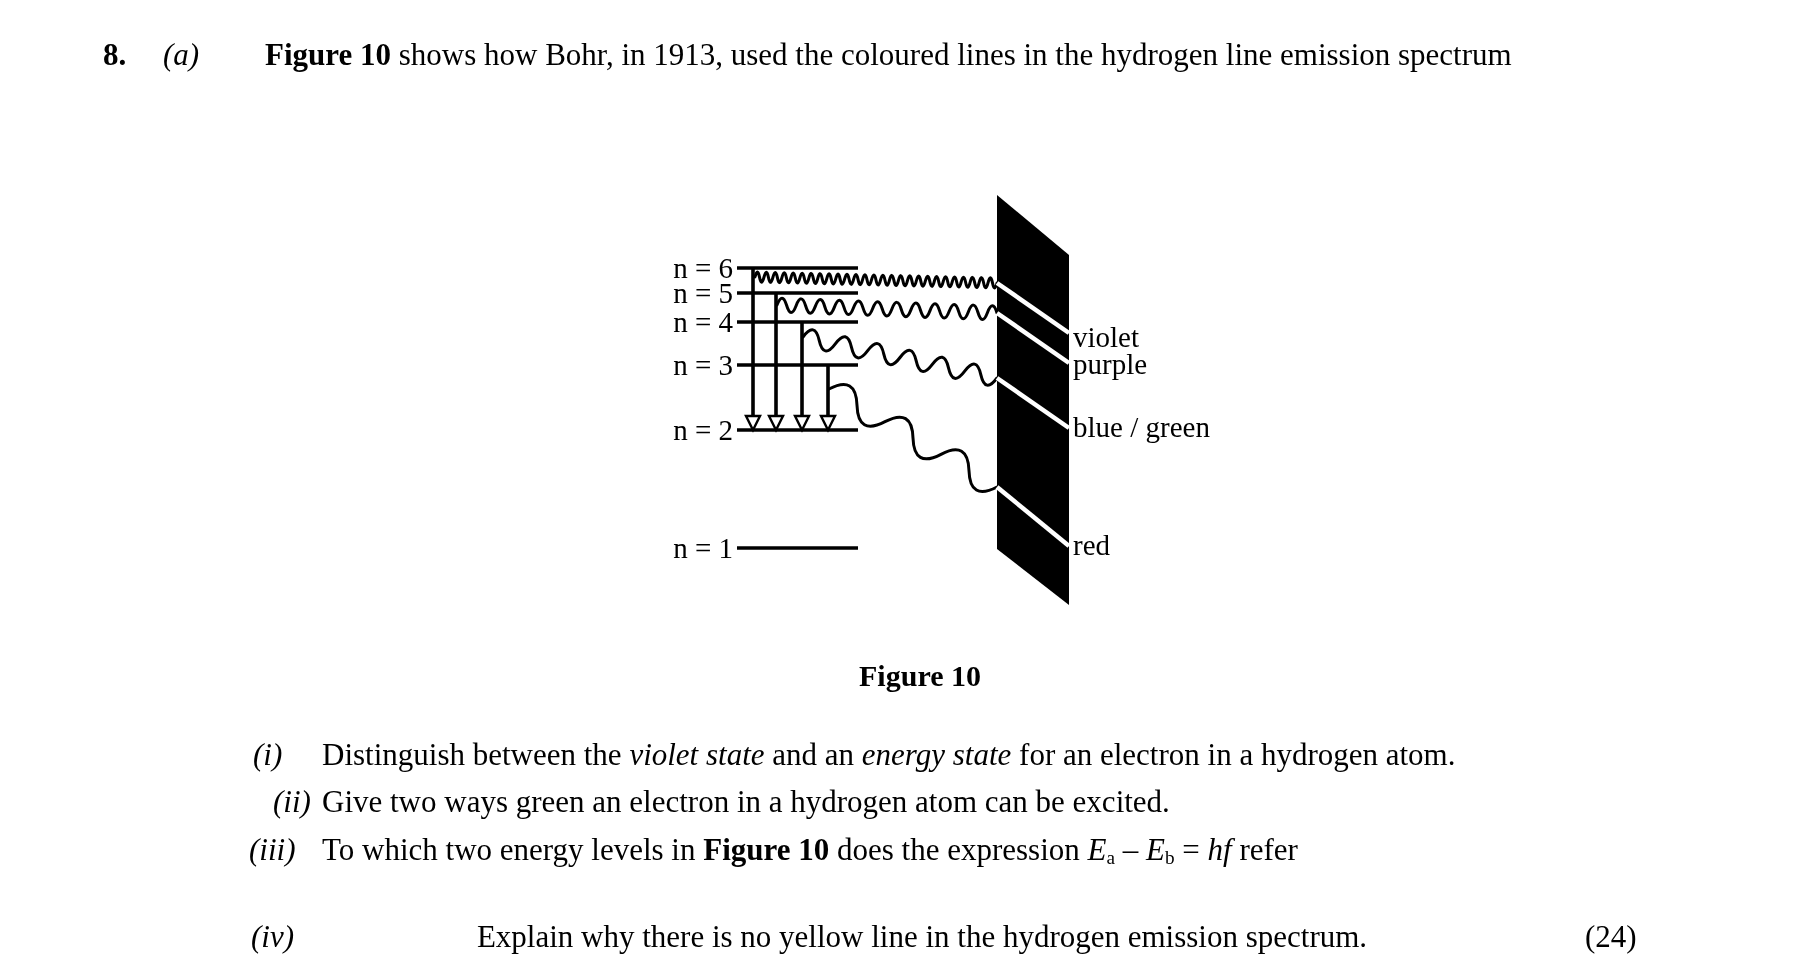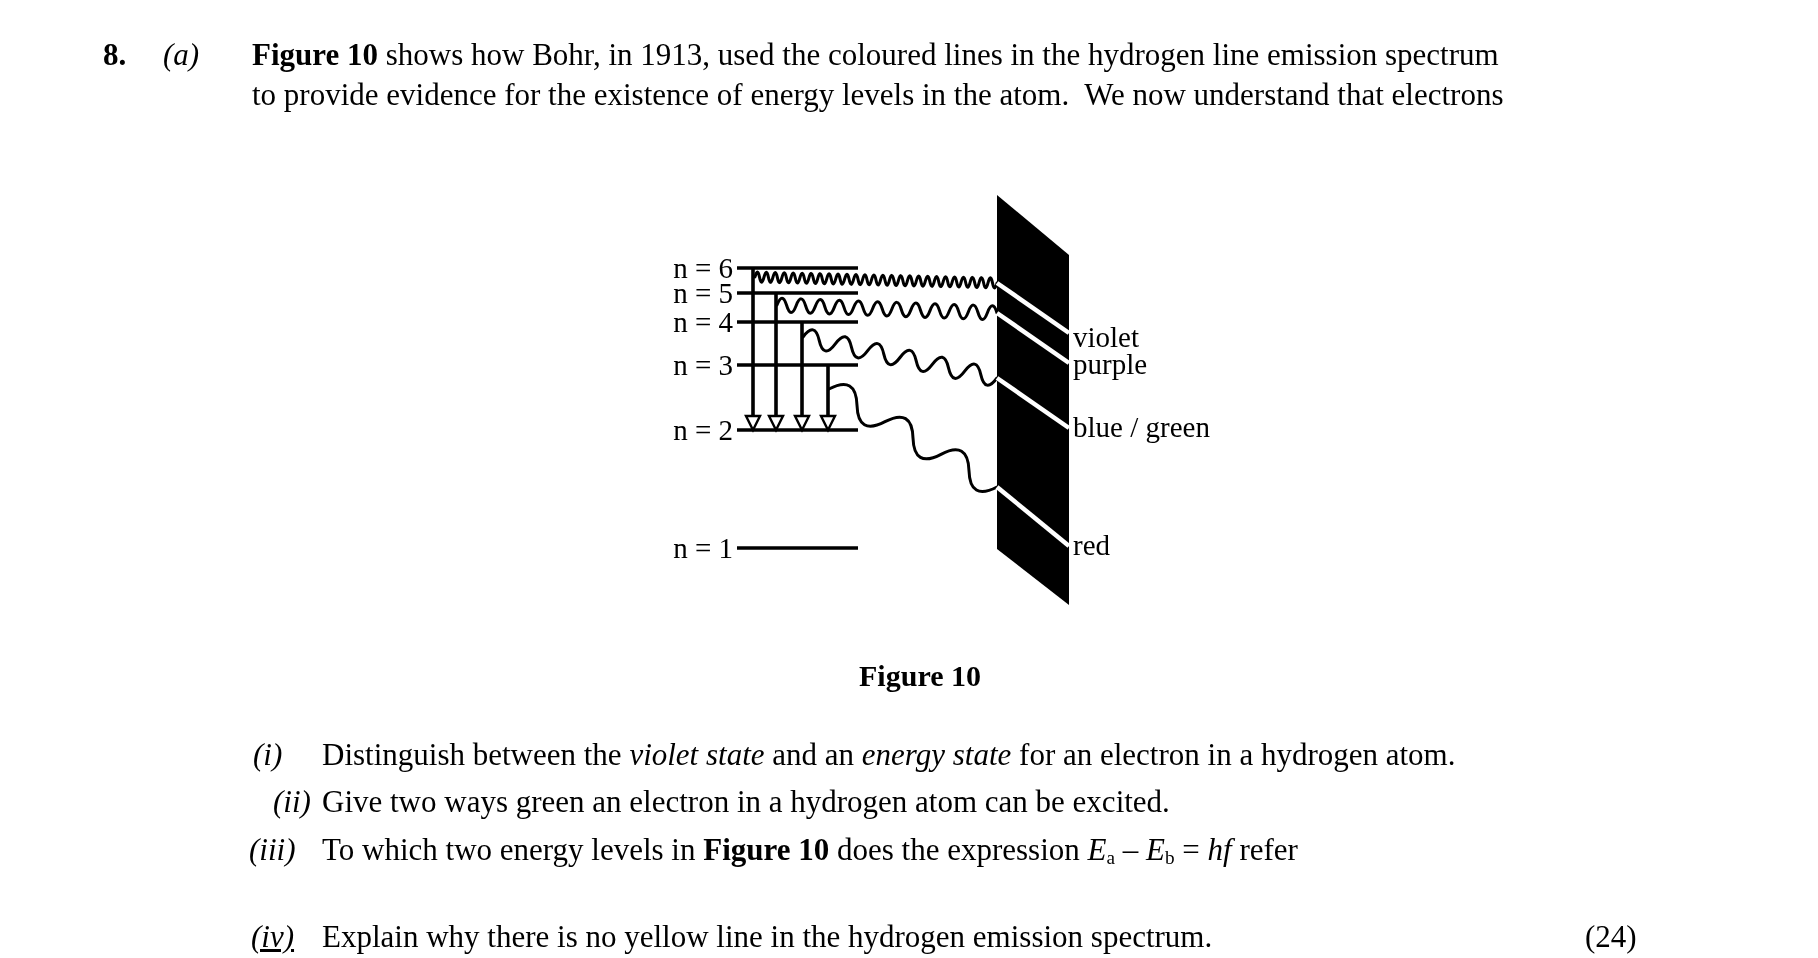--- a/index.html
+++ b/index.html
@@ -21,23 +21,22 @@
   .caption{font-size:30px;font-weight:bold;text-align:center;line-height:40px;}
   .numeral{font-style:italic;}
   svg text{font-family:"Liberation Serif", serif;fill:#000000;}
 </style>
 </head>
 <body>
 
 <div class="abs txt bold" style="left:103px;top:35px;">8.</div>
 <div class="abs txt it" style="left:163px;top:35px;">(a)</div>
 
-<div class="abs" style="left:252px;top:35px;width:1400px;">
+<div class="abs" style="left:265px;top:35px;width:1400px;">
   <div class="txt"><span class="seg-b">Figure 10</span><span class="seg-n"> shows how Bohr, in 1913, used the coloured lines in the hydrogen line emission spectrum</span></div>
-  <div class="txt"><span class="seg-n">to provide evidence for the existence of energy levels in the atom.  We now understand that electrons</span></div>
 </div>
 
 <svg class="abs" style="left:640px;top:185px;" width="680" height="490" viewBox="0 0 680 490">
 
   <g stroke="#000" stroke-width="3.6">
     <line x1="97" y1="83" x2="218" y2="83"></line>
     <line x1="97" y1="108" x2="218" y2="108"></line>
     <line x1="97" y1="137" x2="218" y2="137"></line>
     <line x1="97" y1="180" x2="218" y2="180"></line>
     <line x1="97" y1="245" x2="218" y2="245"></line>
@@ -102,16 +101,16 @@
 <div class="abs txt" style="left:322px;top:735px;width:1330px;"><span class="seg-n">Distinguish between the </span><span class="seg-i">violet state</span><span class="seg-n"> and an </span><span class="seg-i">energy state</span><span class="seg-n"> for an electron in a hydrogen atom.</span></div>
 
 <div class="abs txt numeral" style="left:251px;top:782px;margin-left:22px;">(ii)</div>
 <div class="abs txt" style="left:322px;top:782px;width:1330px;"><span class="seg-n">Give two ways green an electron in a hydrogen atom can be excited.</span></div>
 
 <div class="abs txt numeral" style="left:249px;top:830px;">(iii)</div>
 <div class="abs" style="left:322px;top:830px;width:1330px;">
   <div class="txt"><span class="seg-n">To which two energy levels in </span><span class="seg-b">Figure 10</span><span class="seg-n"> does the expression </span><span class="seg-i">E</span><span class="seg-sub">a</span><span class="seg-n"> – </span><span class="seg-i">E</span><span class="seg-sub">b</span><span class="seg-n"> = </span><span class="seg-i">hf</span><span class="seg-n"> refer</span></div>
 </div>
 
-<div class="abs txt numeral" style="left:251px;top:917px;text-decoration:underline;">(iv)</div>
-<div class="abs txt" style="left:322px;top:917px;width:1200px;"><span class="seg-n">Explain why there is no yellow line in the hydrogen emission spectrum.</span></div>
+<div class="abs txt numeral" style="left:251px;top:917px;">(iv)</div>
+<div class="abs txt" style="left:322px;top:917px;width:1200px;text-align:center;"><span class="seg-n">Explain why there is no yellow line in the hydrogen emission spectrum.</span></div>
 
 <div class="abs txt" style="left:1585px;top:917px;">(24)</div>
 
 </body></html>

